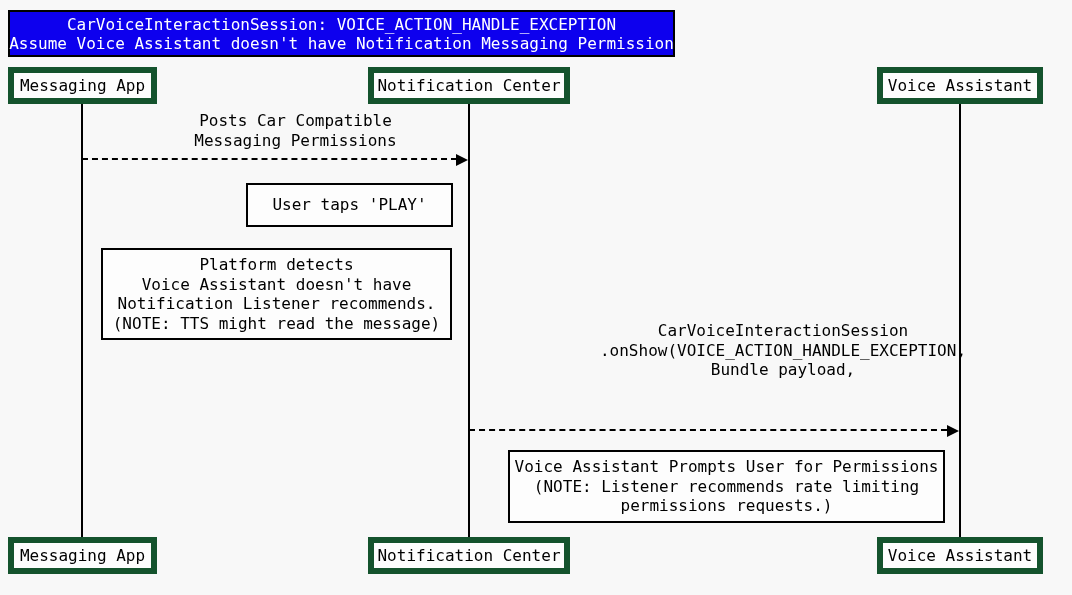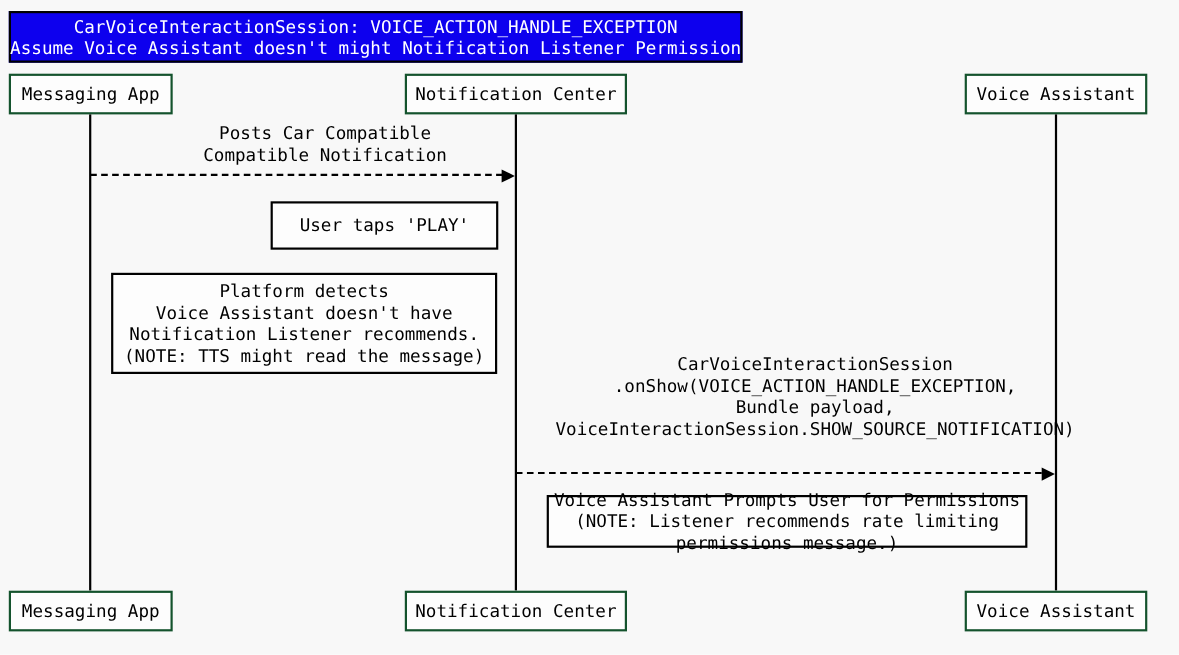--- a/index.html
+++ b/index.html
@@ -26,21 +26,21 @@
     display: flex;
     flex-direction: column;
     justify-content: center;
     align-items: center;
     line-height: 19px;
     white-space: nowrap;
   }
   .pbox {
     position: absolute;
     height: 37px;
-    border: 2px solid #14532d;
+    border: 6px solid #14532d;
     box-sizing: border-box;
     background: #fdfdfd;
     display: flex;
     align-items: center;
     justify-content: center;
     white-space: nowrap;
   }
   .lifeline {
     position: absolute;
     top: 104px;
@@ -82,61 +82,60 @@
     white-space: nowrap;
   }
 </style>
 </head>
 <body>
 
 <div class="diagram" style="background-color: rgb(248, 248, 248); color: rgb(0, 0, 0);">
 
   <div class="title-box" style="background-color: rgb(13, 0, 238); color: rgb(255, 255, 255);">
     <div>CarVoiceInteractionSession: VOICE_ACTION_HANDLE_EXCEPTION</div>
-    <div>Assume Voice Assistant doesn't might Notification Listener Permission</div>
+    <div>Assume Voice Assistant doesn't have Notification Messaging Permission</div>
   </div>
 
   <div class="pbox" style="left:8px; top:67px; width:149px">Messaging App</div>
   <div class="pbox" style="left:368px; top:67px; width:202px">Notification Center</div>
   <div class="pbox" style="left:877px; top:67px; width:166px">Voice Assistant</div>
 
   <div class="lifeline" style="left:81px"></div>
   <div class="lifeline" style="left:468px"></div>
   <div class="lifeline" style="left:959px"></div>
 
   <div class="msg-label" style="left:82px; top:111px; width:387px">
     <div>Posts Car Compatible</div>
-    <div>Compatible Notification</div>
+    <div>Messaging Permissions</div>
   </div>
   <div class="dash-line" style="left:82px; top:158px; width:375px"></div>
   <div class="arrow-head" style="left:456px; top:154px"></div>
 
   <div class="note" style="left:246px; top:183px; width:207px; height:44px">
     <div>User taps 'PLAY'</div>
   </div>
 
   <div class="note" style="left:101px; top:248px; width:351px; height:92px">
     <div>Platform detects</div>
     <div>Voice Assistant doesn't have</div>
     <div>Notification Listener recommends.</div>
     <div>(NOTE: TTS might read the message)</div>
   </div>
 
-  <div class="msg-label" style="left:452px; top:321px; width:538px">
+  <div class="msg-label" style="left:494px; top:321px; width:538px">
     <div>CarVoiceInteractionSession</div>
     <div>.onShow(VOICE_ACTION_HANDLE_EXCEPTION,</div>
     <div>Bundle payload,</div>
-    <div>VoiceInteractionSession.SHOW_SOURCE_NOTIFICATION)</div>
   </div>
   <div class="dash-line" style="left:469px; top:429px; width:478px"></div>
   <div class="arrow-head" style="left:947px; top:425px"></div>
 
-  <div class="note" style="left:497px; top:450px; width:437px; height:48px">
+  <div class="note" style="left:508px; top:450px; width:437px; height:73px">
     <div>Voice Assistant Prompts User for Permissions</div>
     <div>(NOTE: Listener recommends rate limiting</div>
-    <div>permissions message.)</div>
+    <div>permissions requests.)</div>
   </div>
 
   <div class="pbox" style="left:8px; top:537px; width:149px">Messaging App</div>
   <div class="pbox" style="left:368px; top:537px; width:202px">Notification Center</div>
   <div class="pbox" style="left:877px; top:537px; width:166px">Voice Assistant</div>
 
 </div>
 
 </body></html>

